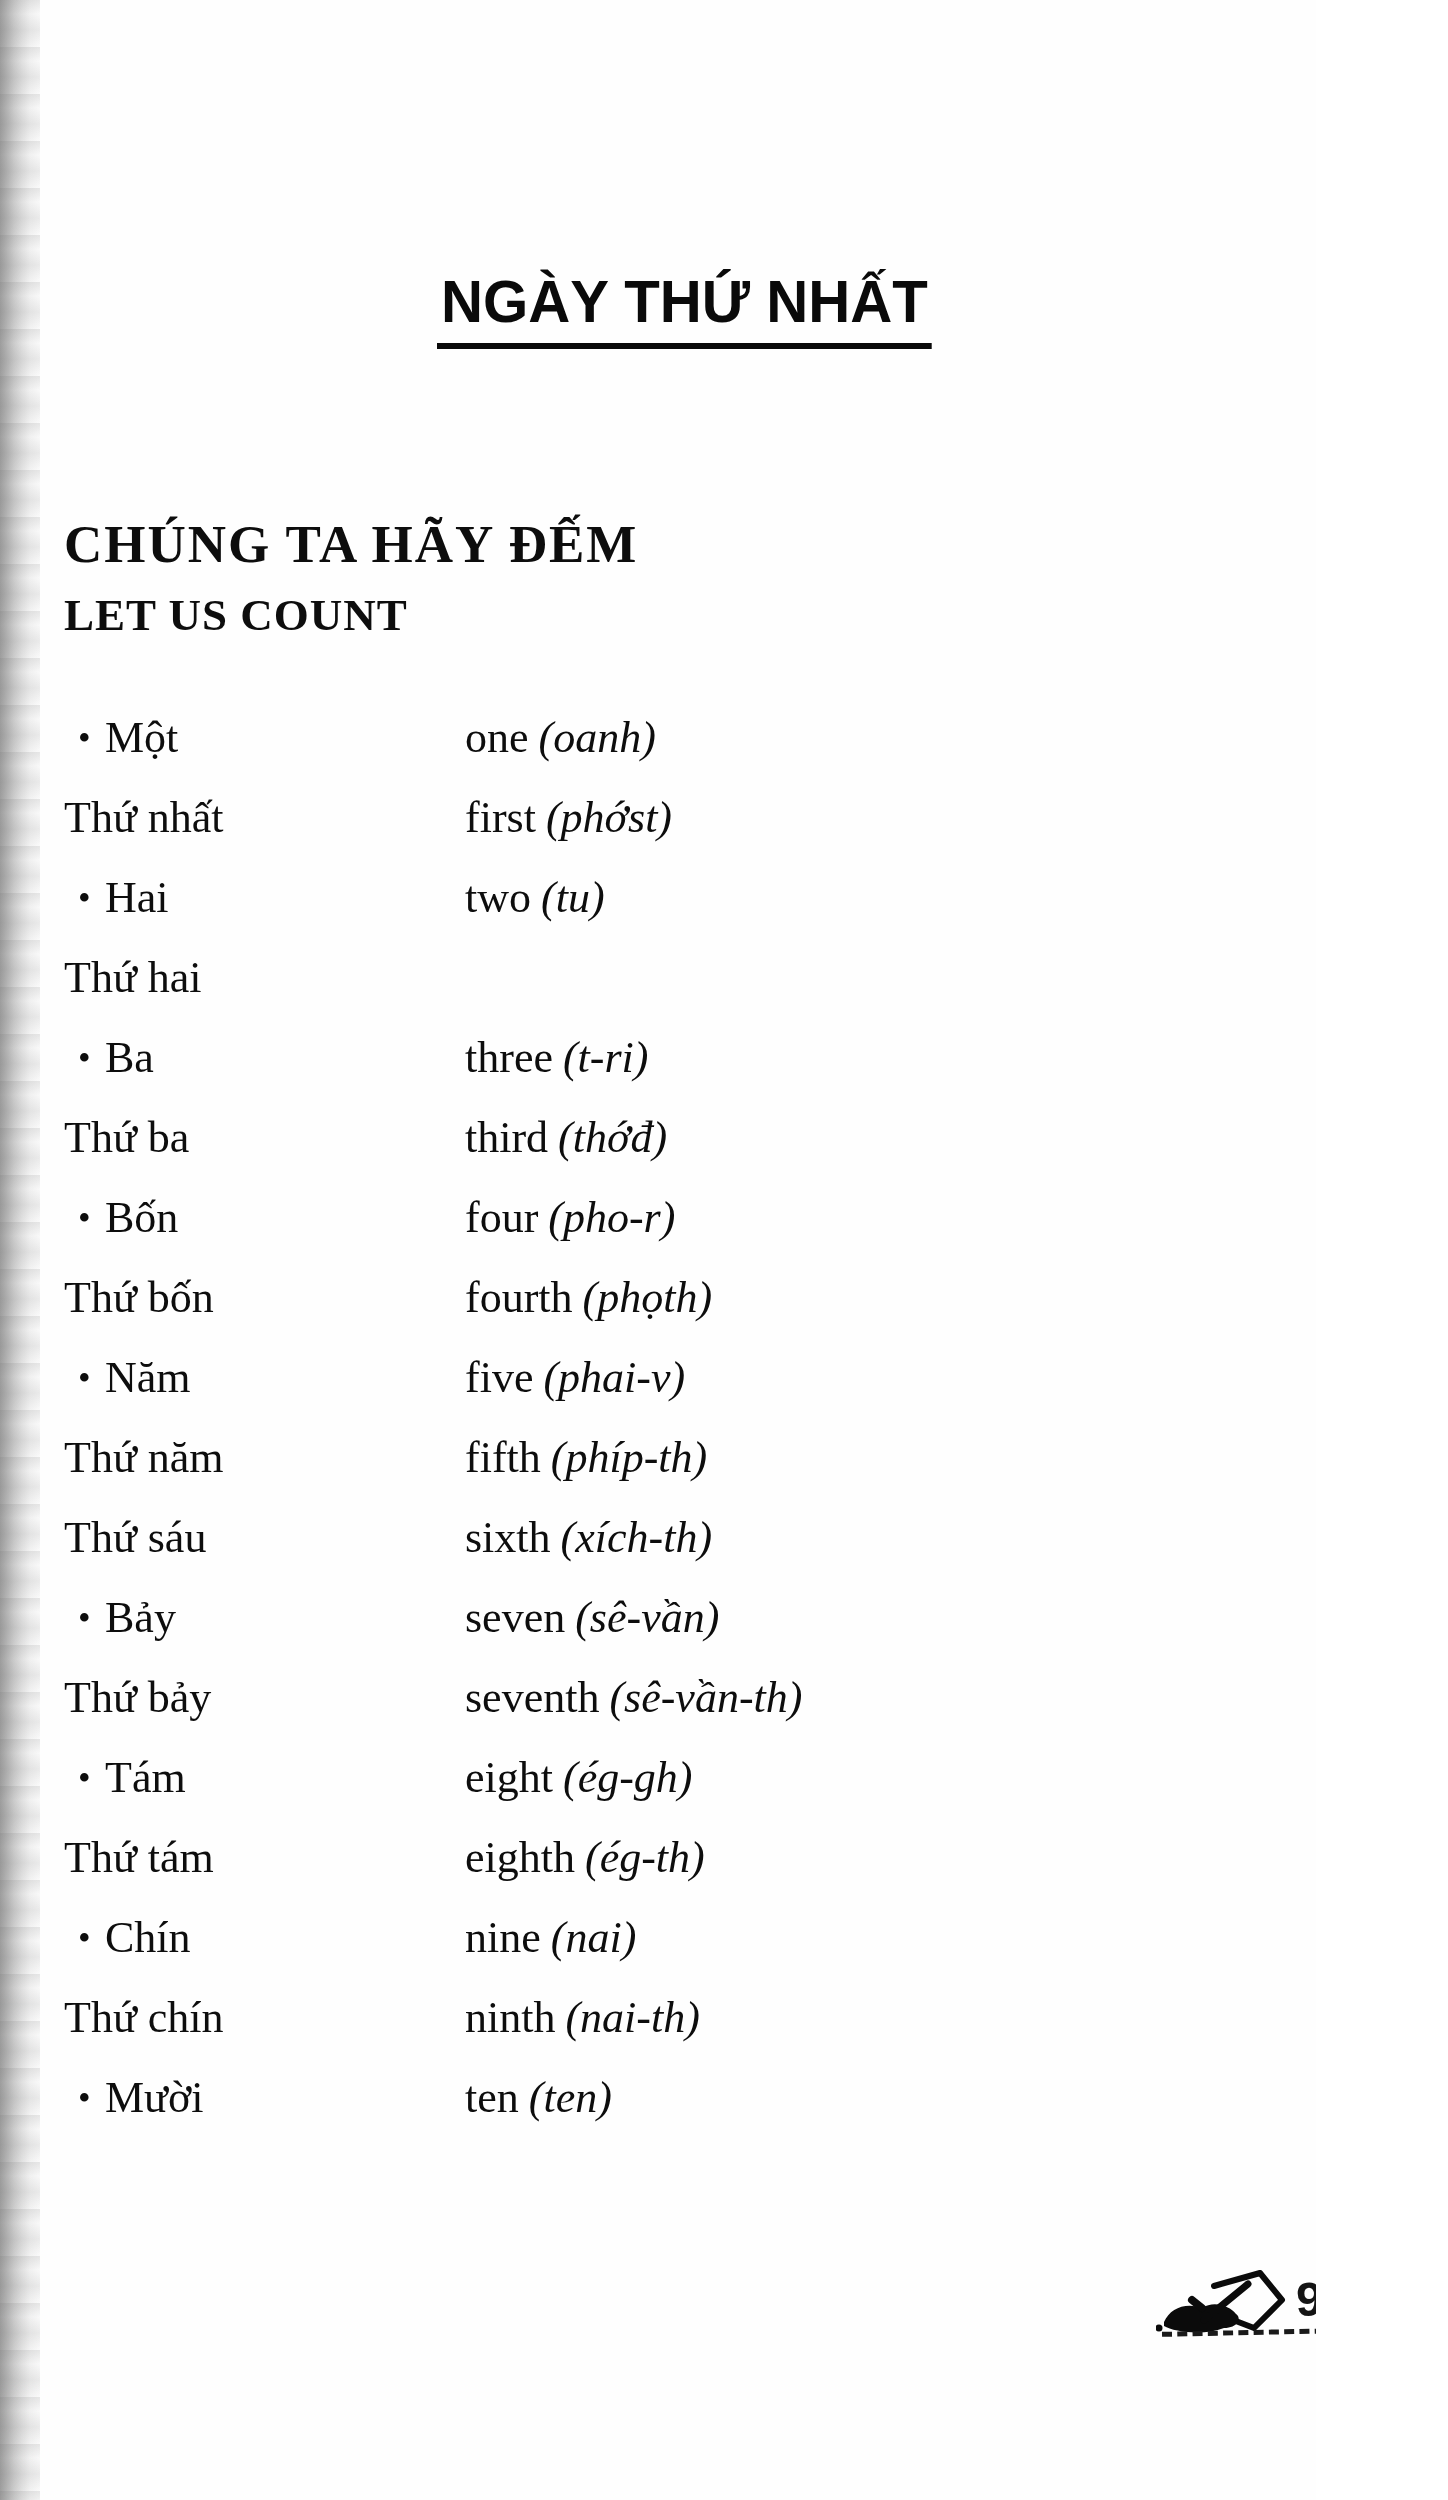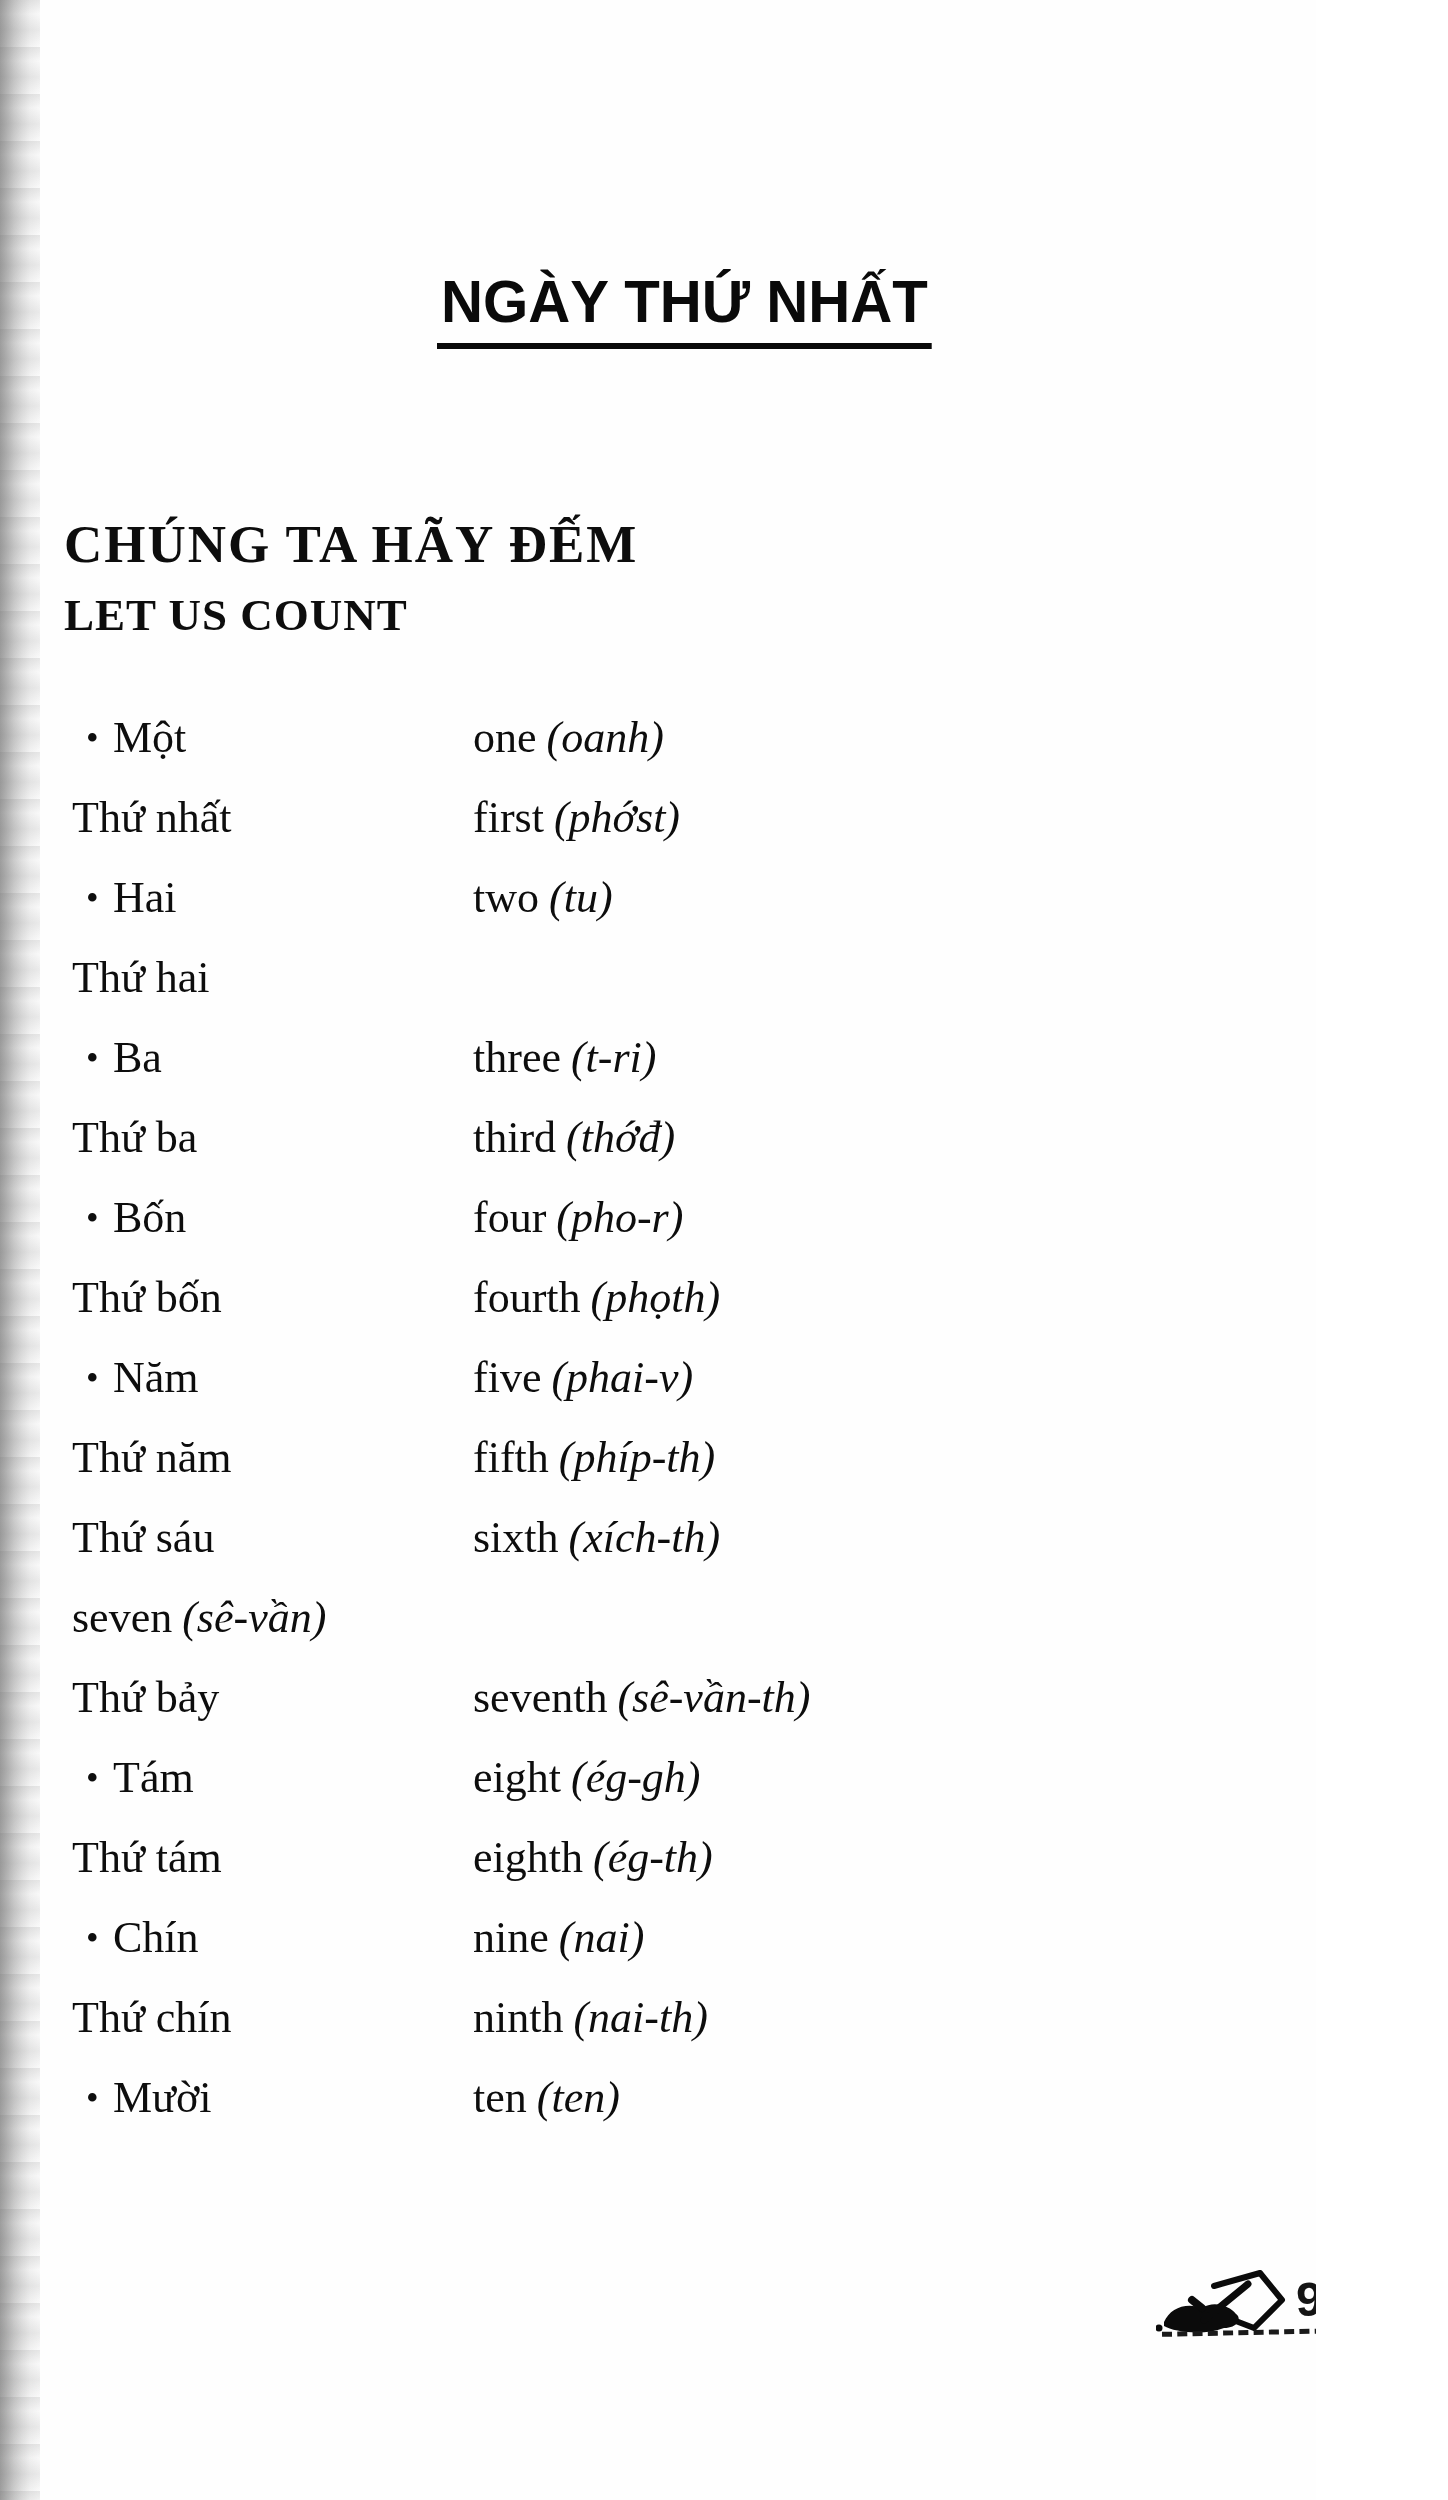--- a/index.html
+++ b/index.html
@@ -61,21 +61,21 @@
   .section-head .en {
     margin-top: 22px;
     font-size: 45px;
     font-weight: bold;
     letter-spacing: 1px;
     line-height: 1.0;
     white-space: nowrap;
   }
   .vocab-list {
     position: absolute;
-    left: 72px;
+    left: 64px;
     top: 698px;
     width: 1300px;
   }
   .vocab-row {
     display: grid;
     grid-template-columns: 401px 1fr;
     height: 80px;
     align-items: center;
   }
   .cell-vi, .cell-en {
@@ -177,20 +177,21 @@
       </div>
       <div class="vocab-row">
         <div class="cell-vi"><span>Thứ năm</span></div>
         <div class="cell-en"><span>fifth</span><span class="pron">(phíp-th)</span></div>
       </div>
       <div class="vocab-row">
         <div class="cell-vi"><span>Thứ sáu</span></div>
         <div class="cell-en"><span>sixth</span><span class="pron">(xích-th)</span></div>
       </div>
       <div class="vocab-row">
+        <div class="cell-vi"><span class="bullet">•</span><span>Bảy</span></div>
         <div class="cell-en"><span>seven</span><span class="pron">(sê-vần)</span></div>
       </div>
       <div class="vocab-row">
         <div class="cell-vi"><span>Thứ bảy</span></div>
         <div class="cell-en"><span>seventh</span><span class="pron">(sê-vần-th)</span></div>
       </div>
       <div class="vocab-row">
         <div class="cell-vi"><span class="bullet">•</span><span>Tám</span></div>
         <div class="cell-en"><span>eight</span><span class="pron">(ég-gh)</span></div>
       </div>

